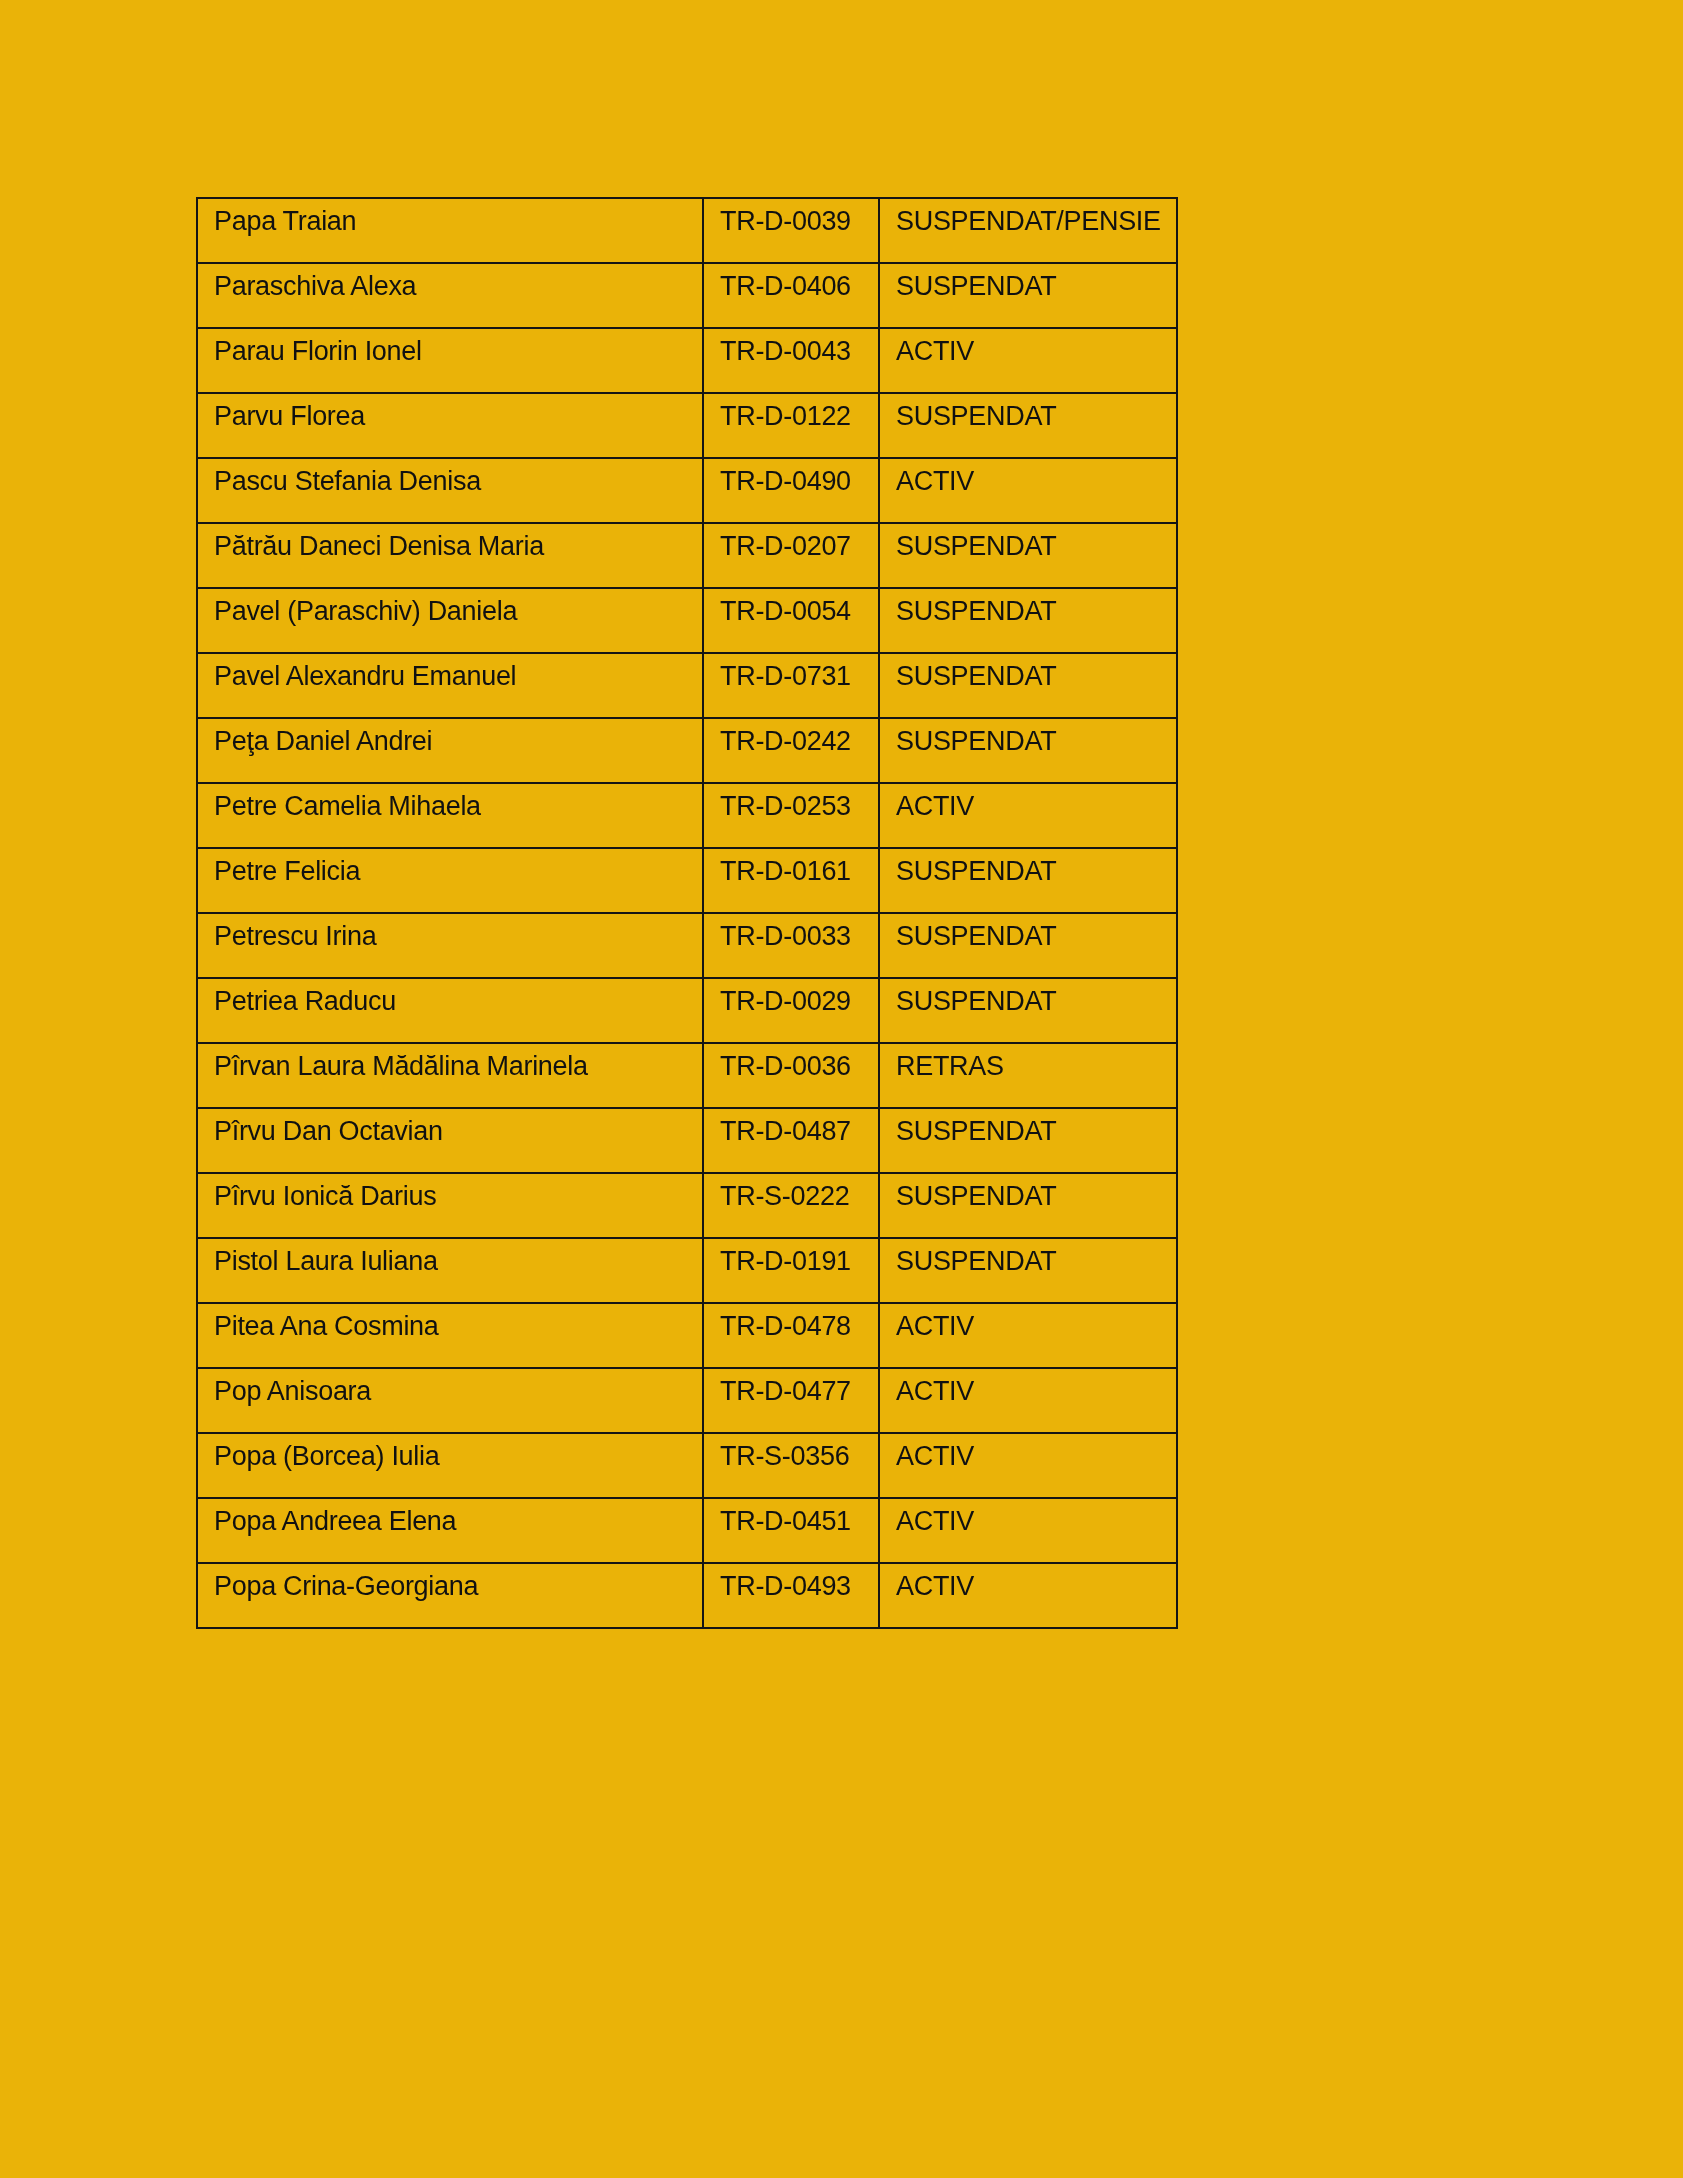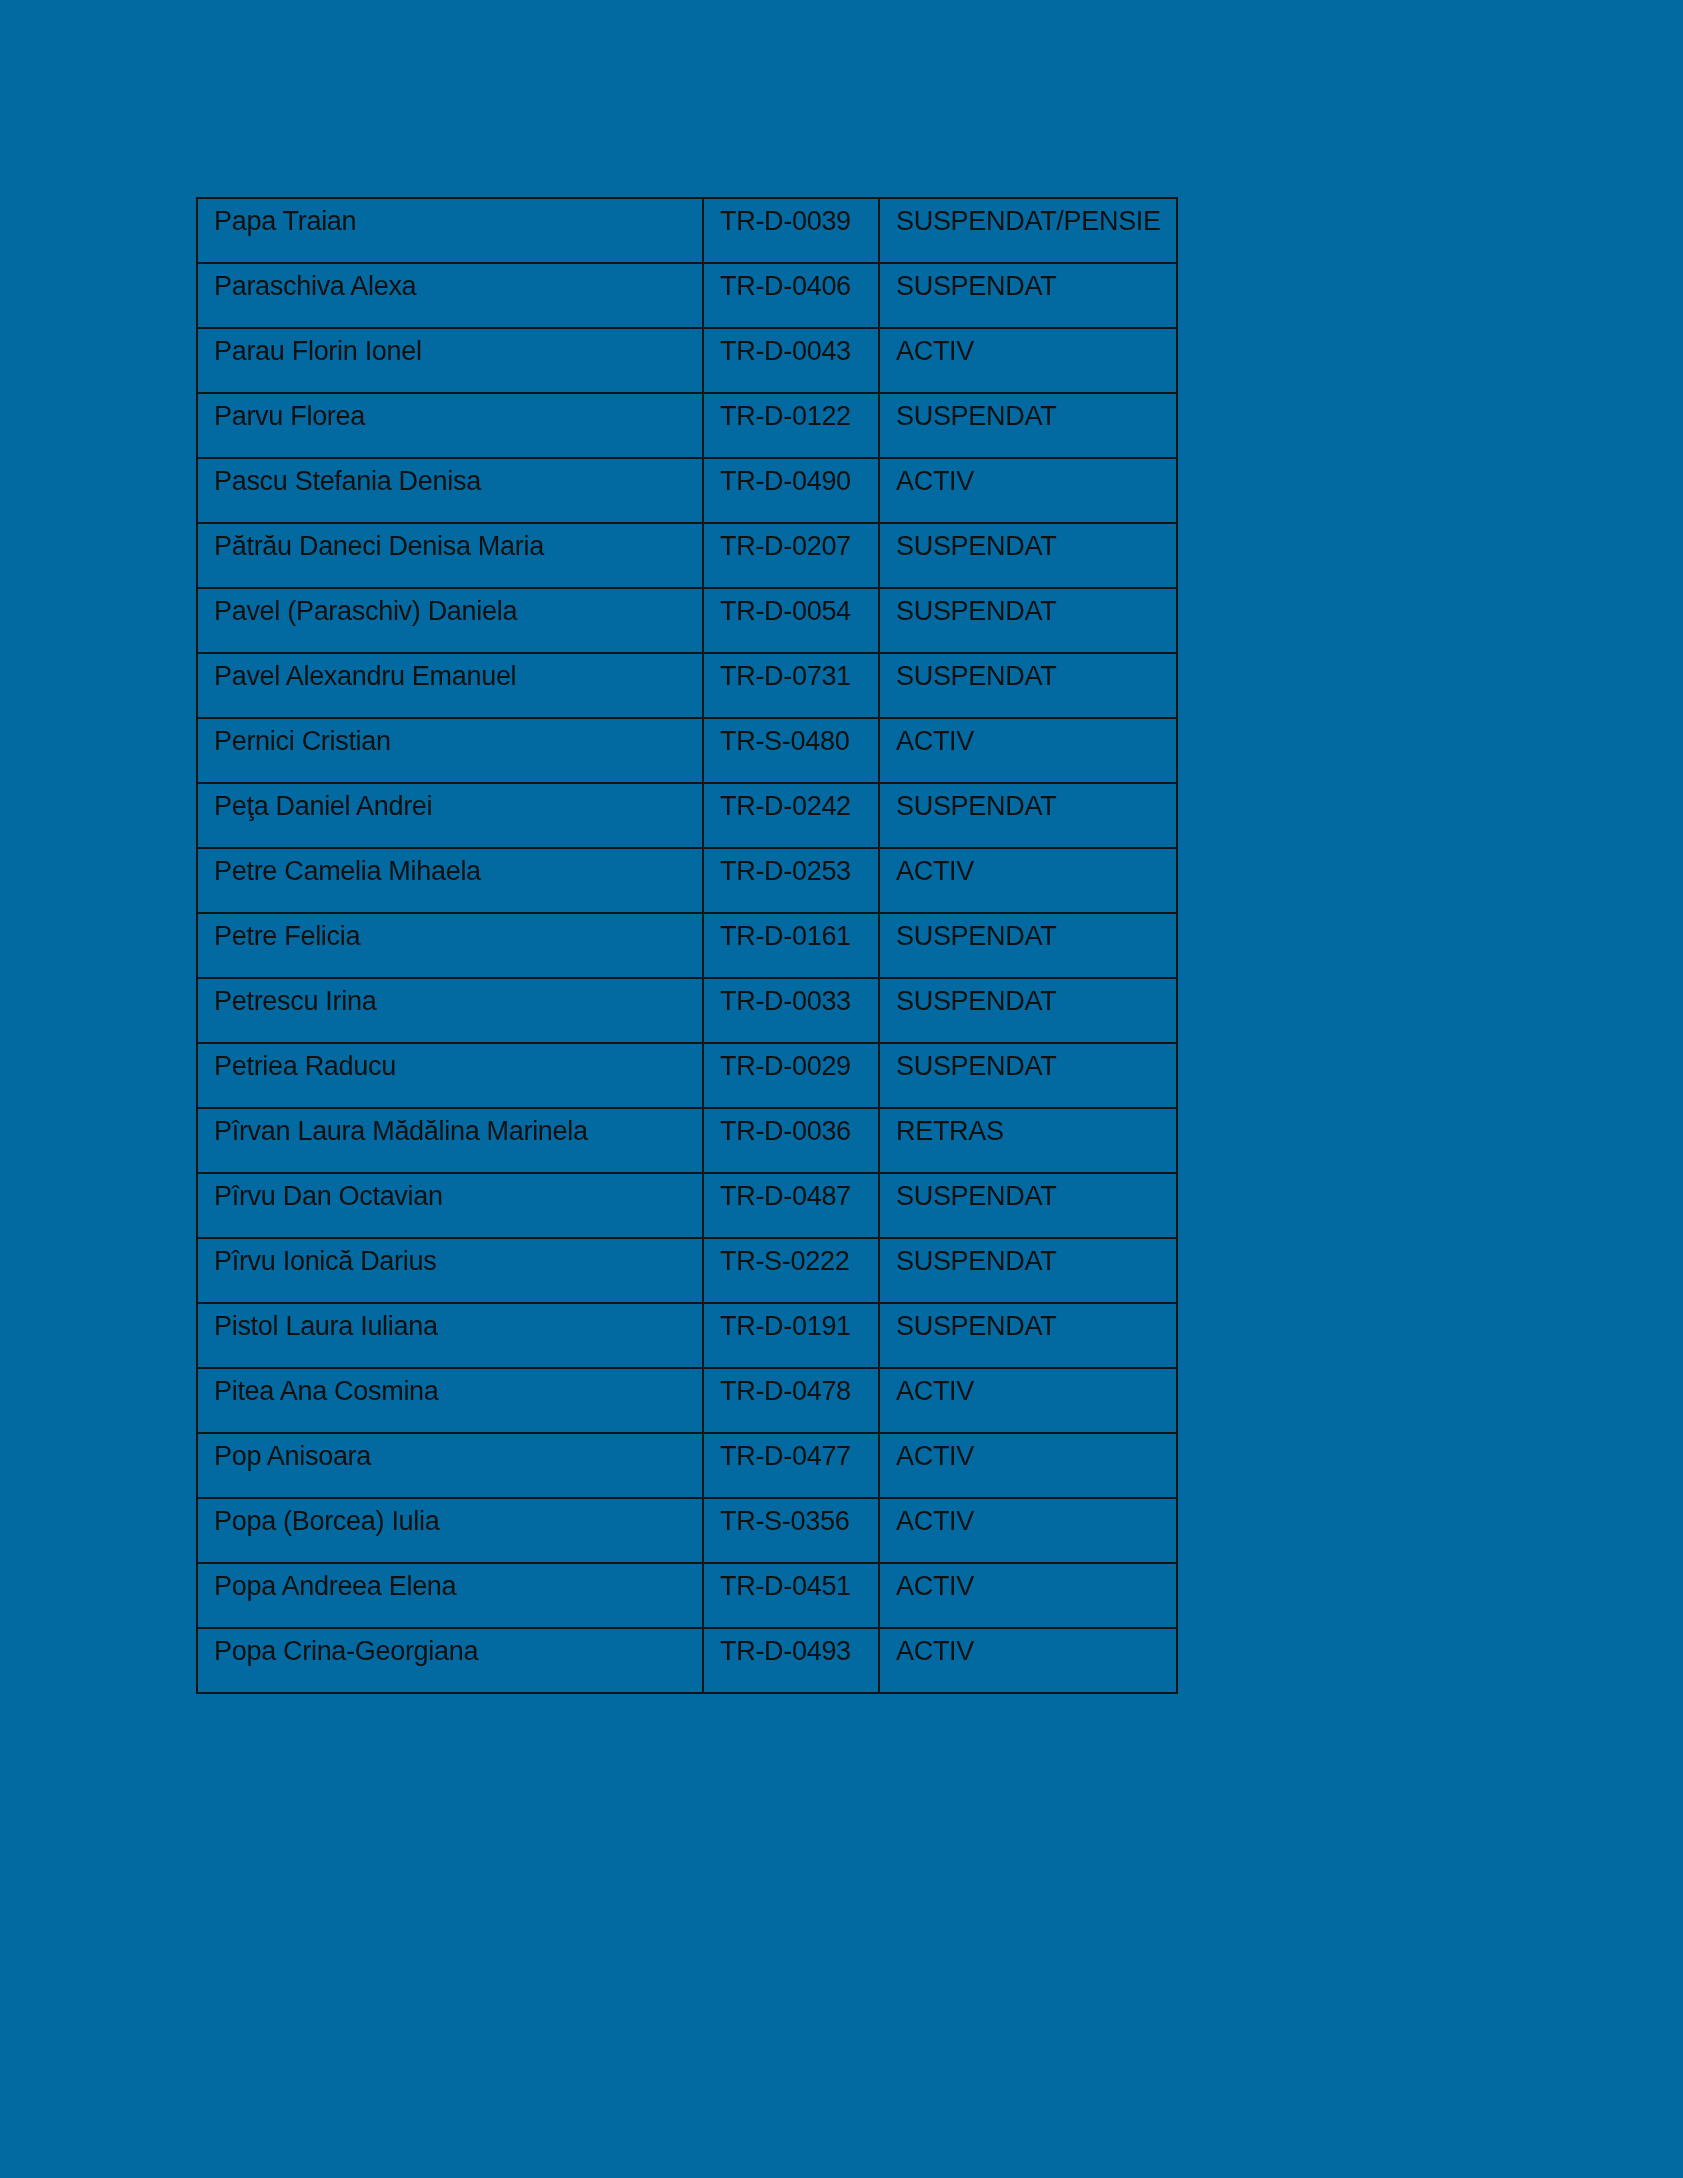--- a/index.html
+++ b/index.html
@@ -12,21 +12,21 @@
       height: 2178px;
       position: relative;
       overflow: hidden;
       font-family: "Liberation Sans", "DejaVu Sans", sans-serif;
       color: #111111;
     }
     .page {
       position: absolute;
       left: 0; top: 0;
       width: 1683px; height: 2178px;
-      background: #0369a1;
+      background: #eab308;
     }
     table.registry {
       position: absolute;
       left: 196px;
       top: 197px;
       width: 980px;
       border-collapse: collapse;
       table-layout: fixed;
     }
     table.registry td {
@@ -92,25 +92,20 @@
           <td>Pavel (Paraschiv) Daniela</td>
           <td>TR-D-0054</td>
           <td>SUSPENDAT</td>
         </tr>
         <tr class="row">
           <td>Pavel Alexandru Emanuel</td>
           <td>TR-D-0731</td>
           <td>SUSPENDAT</td>
         </tr>
         <tr class="row">
-          <td>Pernici Cristian</td>
-          <td>TR-S-0480</td>
-          <td>ACTIV</td>
-        </tr>
-        <tr class="row">
           <td>Peţa Daniel Andrei</td>
           <td>TR-D-0242</td>
           <td>SUSPENDAT</td>
         </tr>
         <tr class="row">
           <td>Petre Camelia Mihaela</td>
           <td>TR-D-0253</td>
           <td>ACTIV</td>
         </tr>
         <tr class="row">

